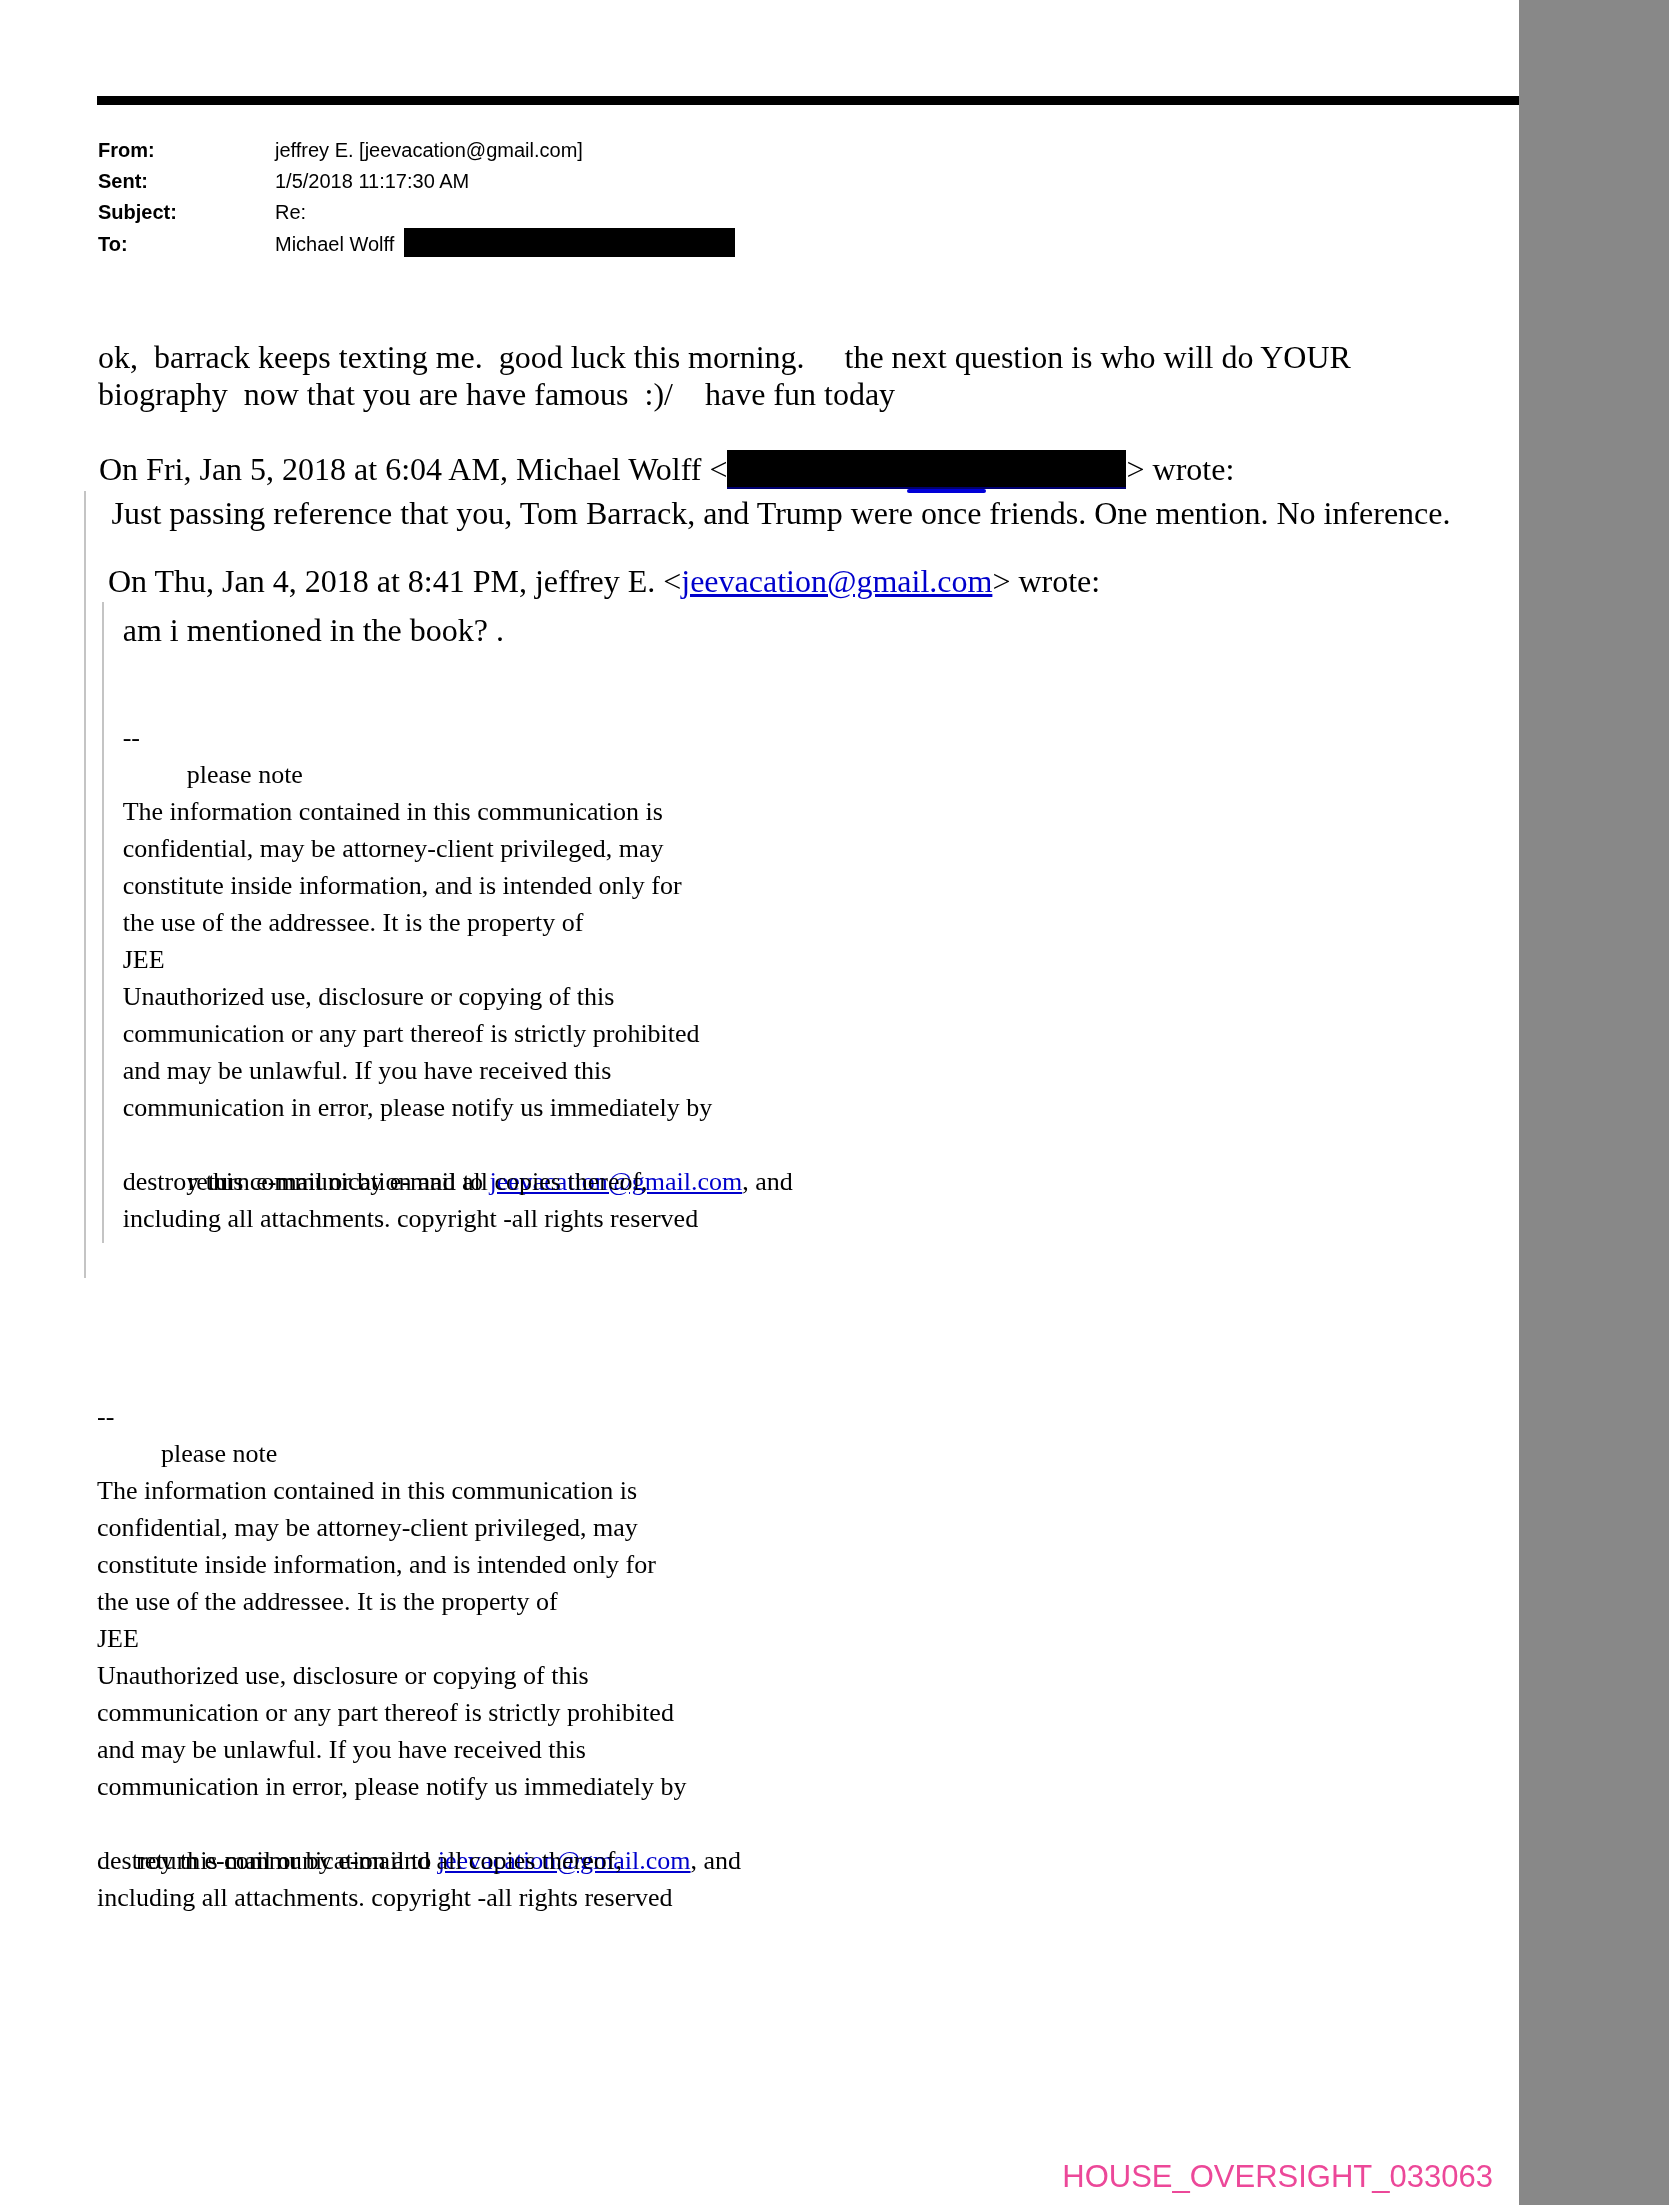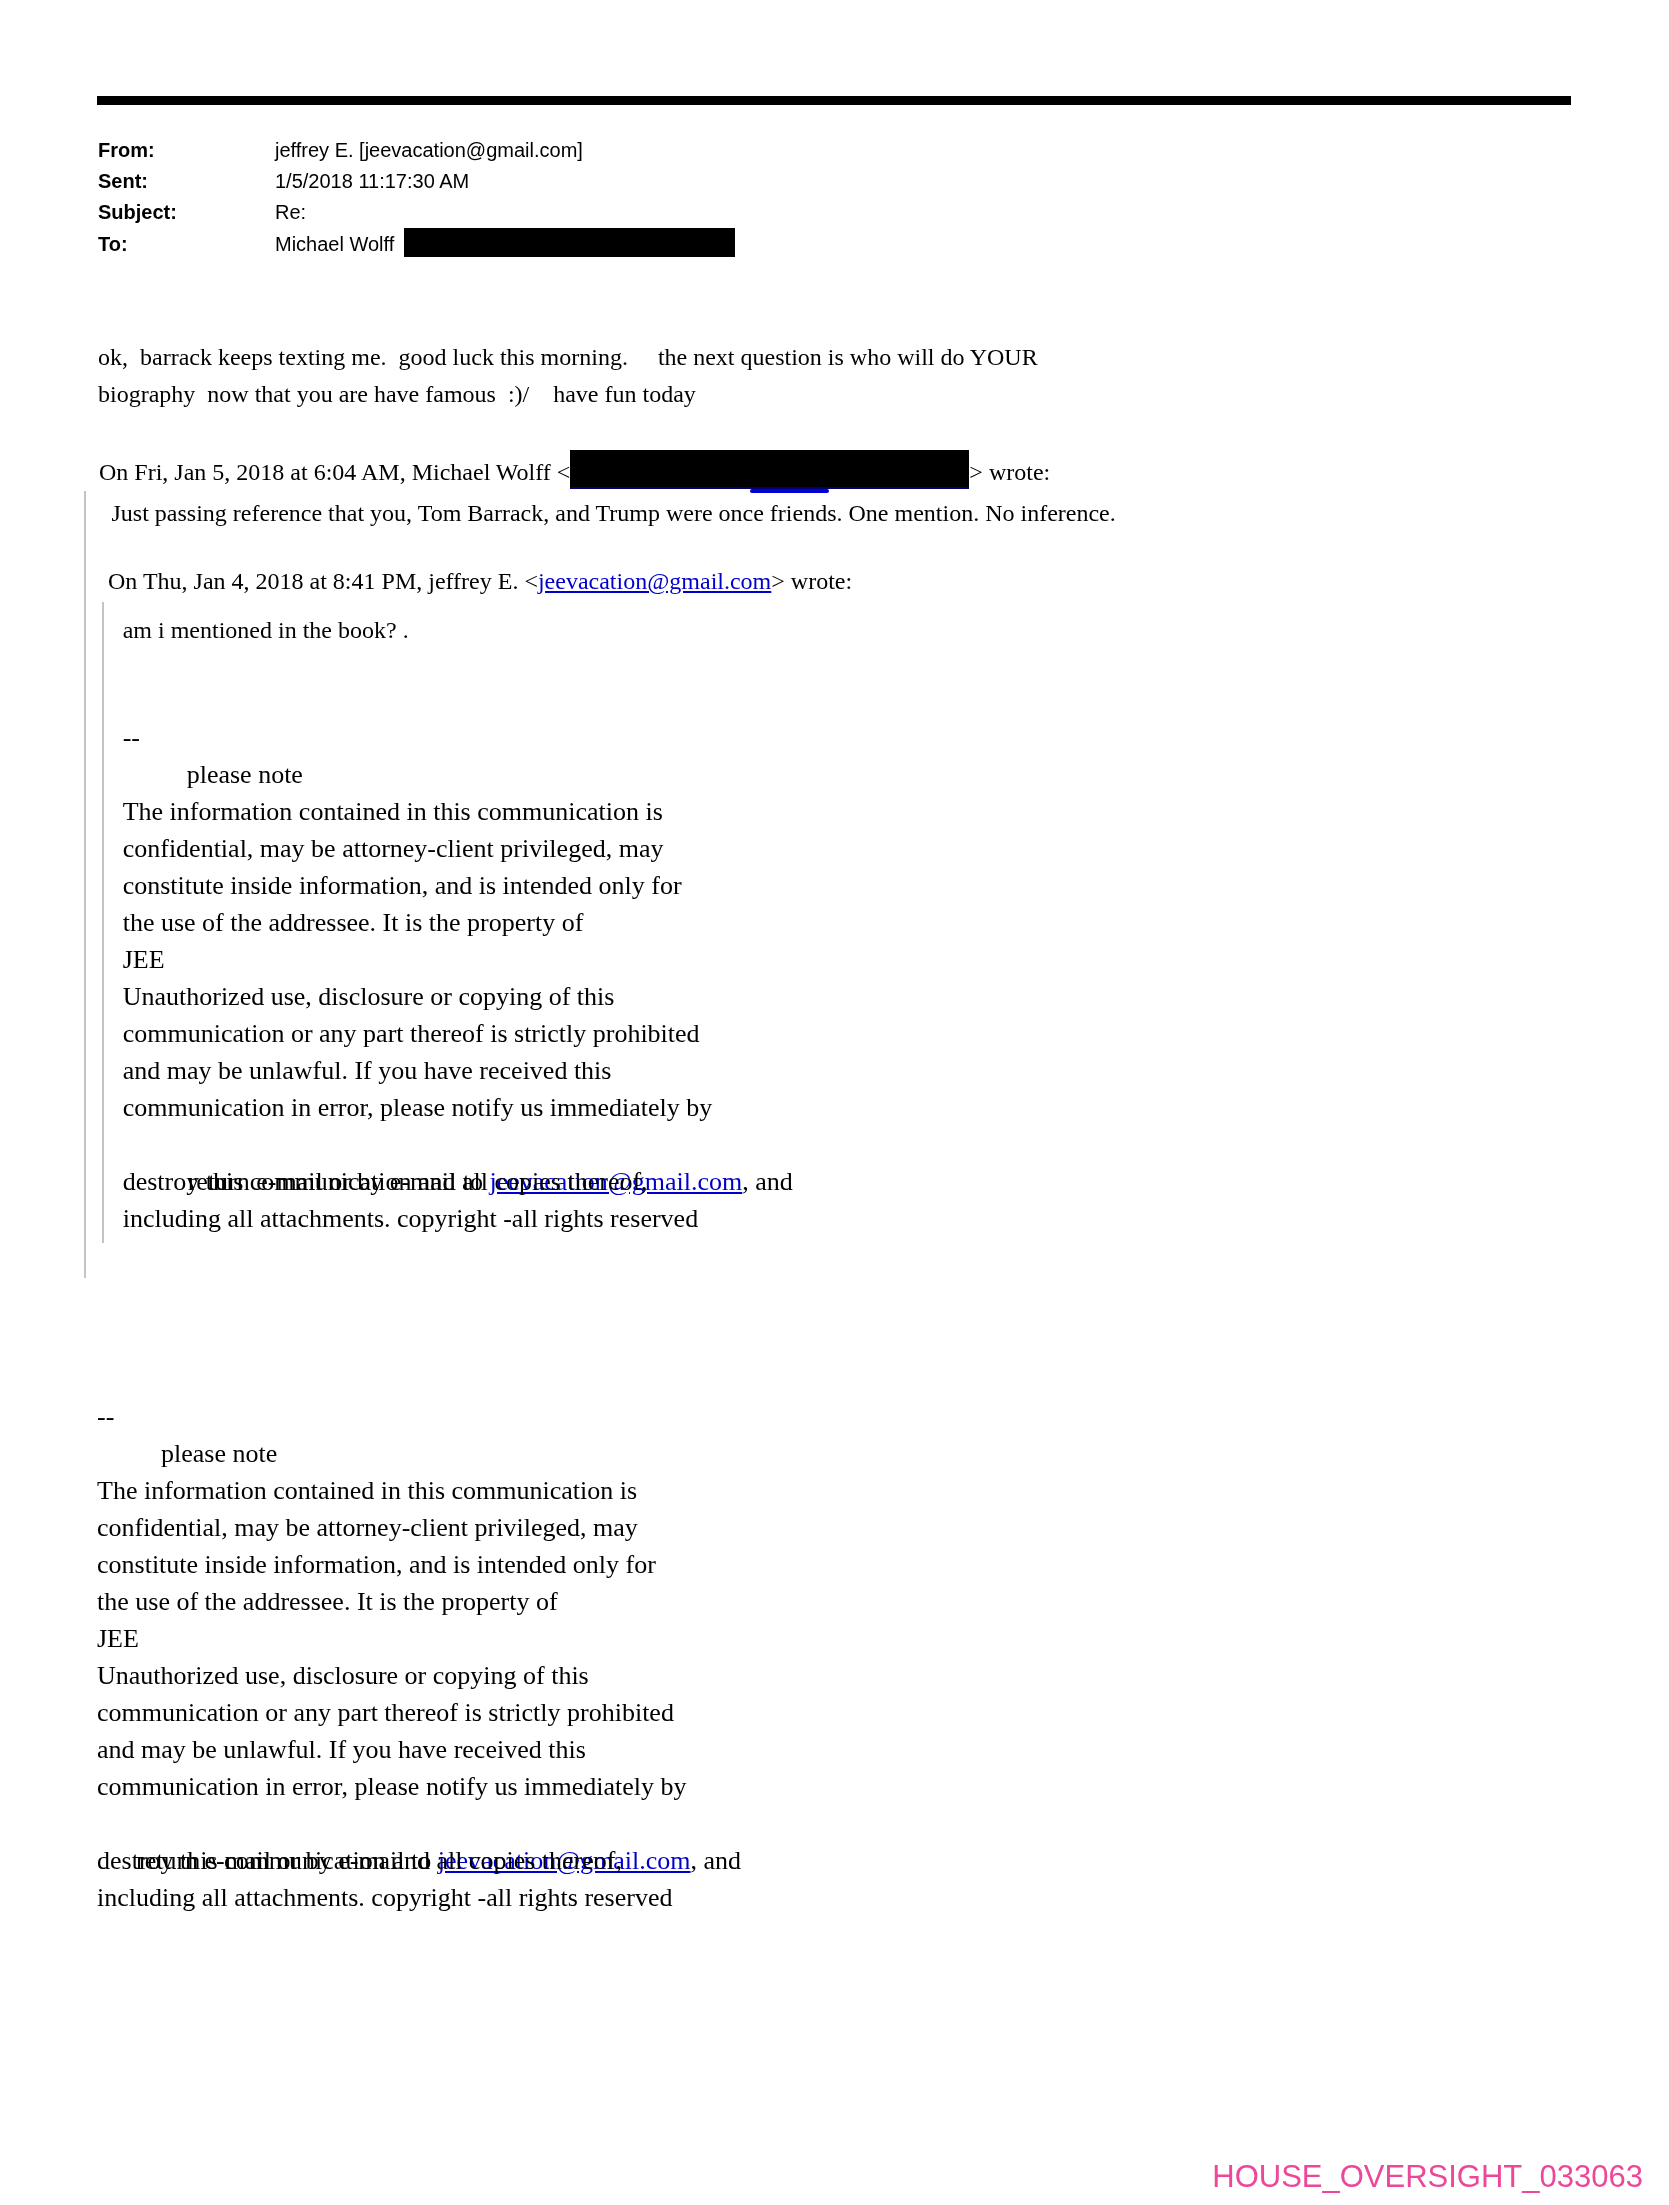--- a/index.html
+++ b/index.html
@@ -1,18 +1,18 @@
 <!DOCTYPE html>
 <html style="font-size:10.5px"><head>
 <meta charset="utf-8">
 <style>
   html,body{margin:0;padding:0;background:#888;}
   #page{
     position:relative;
-    width:1669px;height:2205px;
+    width:1519px;height:2205px;
     background:#ffffff;
     font-family:"Liberation Serif", serif;
     color:#000;
     overflow:hidden;
   }
   .pre{white-space:pre-wrap;}
 
   
   .top-rule{
     position:absolute;left:97px;top:96px;
@@ -27,21 +27,21 @@
   }
   .hrow{height:31px;white-space:nowrap;}
   .hlabel{display:inline-block;width:177px;font-weight:bold;}
   .hvalue{display:inline;}
   .redaction{background:#000;display:inline-block;}
   .to-redaction{
     width:331px;height:29px;vertical-align:-6.5px;margin-left:9.2px;
   }
 
   
-  .serif{font-size:24px;line-height:37px;}
+  .serif{font-size:32px;line-height:37px;}
   .body1{position:absolute;left:98px;top:339px;}
 
   .onfri{position:absolute;left:99px;top:450px;white-space:nowrap;}
   .onfri-redaction{
     position:relative;
     width:399px;height:37px;vertical-align:-9.2px;
     border-bottom:2.6px solid #000070;
   }
   .blue-peek{
     position:absolute;left:45%;bottom:-5.9px;

